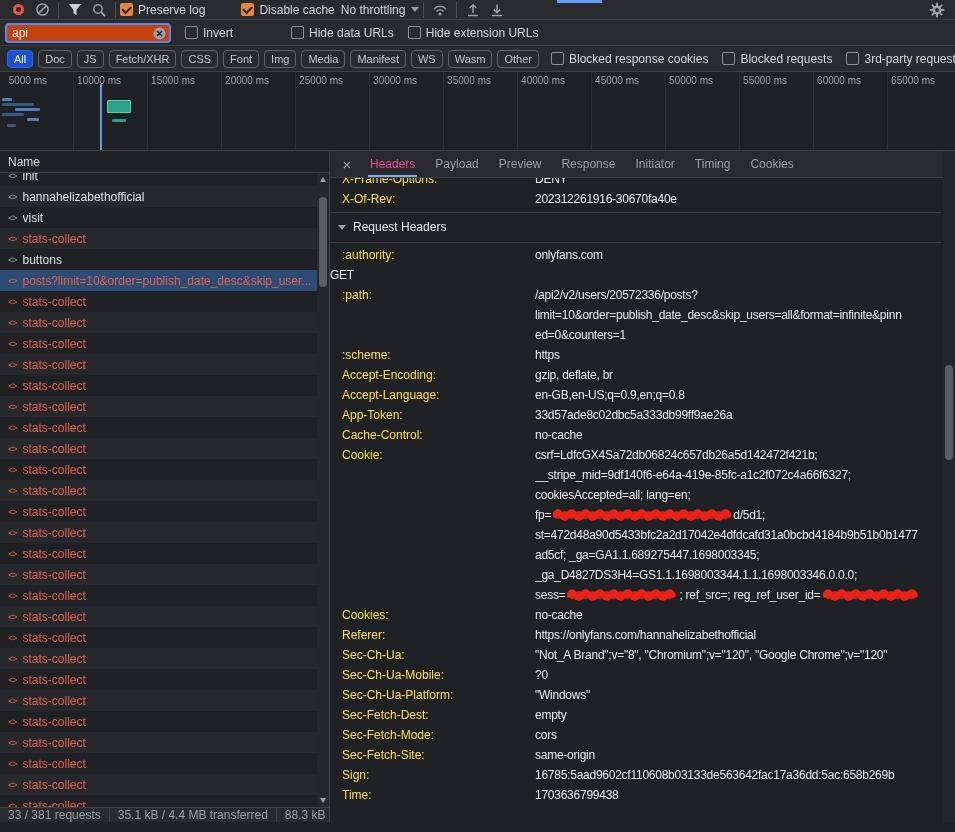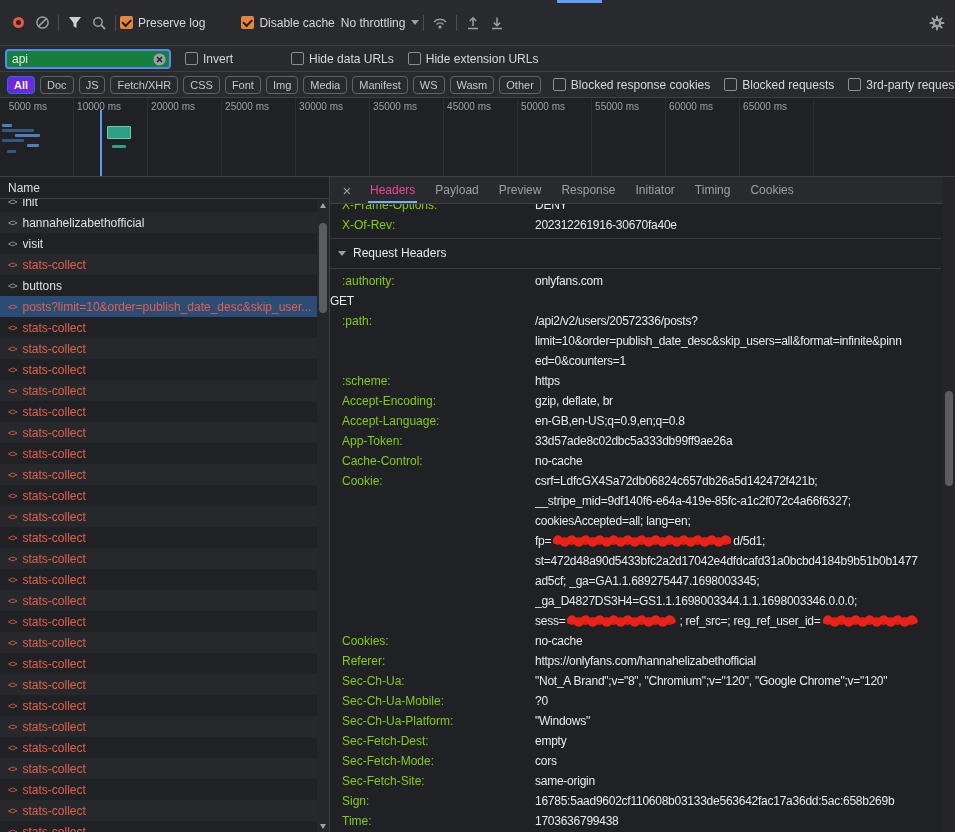--- a/index.html
+++ b/index.html
@@ -4,51 +4,51 @@
 <style>
   * { margin:0; padding:0; box-sizing:border-box; }
   body { background:#17181a; font-family:"Liberation Sans", sans-serif; }
   #app { position:relative; width:955px; height:832px; background:#202124; color:#e8eaed;
          font-size:12px; overflow:hidden; user-select:none; }
 
   
   .top-accent { position:absolute; left:557px; top:0; width:45px; height:3px; background:#669df6; z-index:5; }
 
   
-  .toolbar { height:46px; background:#292a2d; border-bottom:1px solid #3c4043;
+  .toolbar { height:20px; background:#292a2d; border-bottom:1px solid #3c4043;
              display:flex; align-items:center; padding:0 6px; }
   .tb-btn { width:24px; height:24px; display:flex; align-items:center; justify-content:center; flex:none; }
   .tb-sep { width:1px; height:16px; background:#494c50; margin:0 4px; flex:none; }
   .rec { width:11px; height:11px; border-radius:50%; border:3px solid #e5594a; background:#3a1f1c; }
   .cb-group { display:flex; align-items:center; gap:5px; color:#d5d8dc; white-space:nowrap; cursor:default; }
   .cb { width:13px; height:13px; border-radius:2px; border:1.5px solid #8b9095; background:transparent; flex:none; }
   .cb.checked { border:none; background:#e8853d; }
   .cb.checked::after { content:''; display:block; width:7px; height:3.5px;
      border-left:2px solid #1d1e20; border-bottom:2px solid #1d1e20;
      transform:rotate(-45deg); margin:2.5px 0 0 2px; }
   .dd { display:flex; align-items:center; gap:6px; color:#d5d8dc; margin-left:6px; white-space:nowrap; }
   .caret { width:0; height:0; border-left:4px solid transparent; border-right:4px solid transparent;
            border-top:5px solid #9aa0a6; }
   .gear { margin-left:auto; }
 
   
   .filterbar { height:26px; background:#292a2d; border-bottom:1px solid #3c4043;
                display:flex; align-items:center; padding:0 5px; gap:14px; }
-  .search-box { position:relative; width:166px; height:20px; background:#15803d;
+  .search-box { position:relative; width:166px; height:20px; background:#c2410c;
                 border:2px solid #568af2; border-radius:4px; display:flex; align-items:center; }
   .search-box input { background:transparent; border:none; outline:none; color:#e8eaed;
                       font:inherit; width:100%; padding:0 20px 0 5px; }
   .clear-x { position:absolute; right:3px; top:2px; }
 
   
   .chipbar { height:26px; background:#292a2d; border-bottom:1px solid #3c4043;
              display:flex; align-items:center; padding:0 7px; font-size:11px; }
   .chips { display:flex; align-items:center; gap:5px; }
   .chip { padding:2px 6px; border:1px solid #5f6368; border-radius:4px; color:#c4c7cb; white-space:nowrap; }
-  .chip.sel { background:#6d28d9; border-color:#1f6feb; color:#ffffff;font-weight:bold; }
+  .chip.sel { background:#1d4ed8; border-color:#1f6feb; color:#ffffff; }
   .chip-checks { display:flex; align-items:center; gap:14px; margin-left:12px; font-size:12px; }
 
   
   .overview { height:79px; background:#202124; border-bottom:1px solid #3c4043;
               position:relative; overflow:hidden; }
   .ov-cols { position:absolute; left:0; top:0; height:100%; width:1036px; display:flex; }
   .ov-col { width:74px; flex:none; border-right:1px solid #2d2e31; font-size:10px; color:#9aa0a6;
             text-align:right; padding:3px 26px 0 0; white-space:nowrap; overflow:hidden; }
   .ov-marker { position:absolute; left:100px; top:12px; bottom:0; width:1.5px; background:#5f9af5; }
   .ov-bar { position:absolute; border-radius:1px; }
@@ -85,21 +85,21 @@
   .tabbar { height:27px; flex:none; background:#292a2d; border-bottom:1px solid #3c4043;
             display:flex; align-items:center; padding-left:4px; }
   .tab-close { width:26px; text-align:center; color:#9aa0a6; font-size:15px; flex:none; }
   .tabs { display:flex; height:100%; }
   .tab { padding:0 10px; display:flex; align-items:center; color:#9aa0a6; position:relative; white-space:nowrap; }
   .tab.active { color:#ec4899; }
   .tab.active::after { content:''; position:absolute; left:8px; right:8px; bottom:0; height:2px; background:#7cacf8; }
   .detail-body { flex:1; overflow:hidden; padding-right:14px; }
   .clip-wrap { margin-top:-9px; }
   .h-row { display:flex; align-items:flex-start; line-height:20px; }
-  .h-key { flex:0 0 205px; padding-left:12px; color:#84cc16; white-space:nowrap; overflow:hidden; }
+  .h-key { flex:0 0 205px; padding-left:12px; color:#fde047; white-space:nowrap; overflow:hidden; }
   .h-val { flex:1; color:#e8eaed; letter-spacing:-0.25px; min-width:0; }
   .v-line { white-space:nowrap; overflow:hidden; height:20px; }
   .h-sep { border-top:1px solid #3a3b3e; margin:3px 0 2px 0; }
   .section-row { height:24px; display:flex; align-items:center; gap:7px; padding-left:8px; color:#e8eaed; }
   .tri { width:0; height:0; border-left:4px solid transparent; border-right:4px solid transparent;
          border-top:5px solid #9aa0a6; }
   .pane-scrollbar { position:absolute; right:0; top:0; bottom:0; width:12px; background:#242528; }
   .thumb2 { position:absolute; left:2px; top:214px; width:8px; height:95px; background:#5a5d61; border-radius:4px; }
   .scrb { vertical-align:-3px; margin:0 2px; }
 </style>
@@ -231,24 +231,26 @@
           <span class="cb"></span>
           <span>3rd-party requests</span>
         </label>
       </div>
   </div>
 
   <div class="overview">
     <div class="ov-cols" id="ov-cols">
         <div class="ov-col">5000 ms</div>
         <div class="ov-col">10000 ms</div>
+        <div class="ov-col">15000 ms</div>
         <div class="ov-col">20000 ms</div>
         <div class="ov-col">25000 ms</div>
         <div class="ov-col">30000 ms</div>
         <div class="ov-col">35000 ms</div>
+        <div class="ov-col">40000 ms</div>
         <div class="ov-col">45000 ms</div>
         <div class="ov-col">50000 ms</div>
         <div class="ov-col">55000 ms</div>
         <div class="ov-col">60000 ms</div>
         <div class="ov-col">65000 ms</div>
       </div>
     <div class="ov-bar" style="left:2px;top:26px;width:10px;height:3px;background:#4f7fb6"></div>
     <div class="ov-bar" style="left:2px;top:31px;width:32px;height:3px;background:#35587e"></div>
     <div class="ov-bar" style="left:15px;top:36px;width:25px;height:3px;background:#4f7fb6"></div>
     <div class="ov-bar" style="left:2px;top:41px;width:22px;height:3px;background:#35587e"></div>

